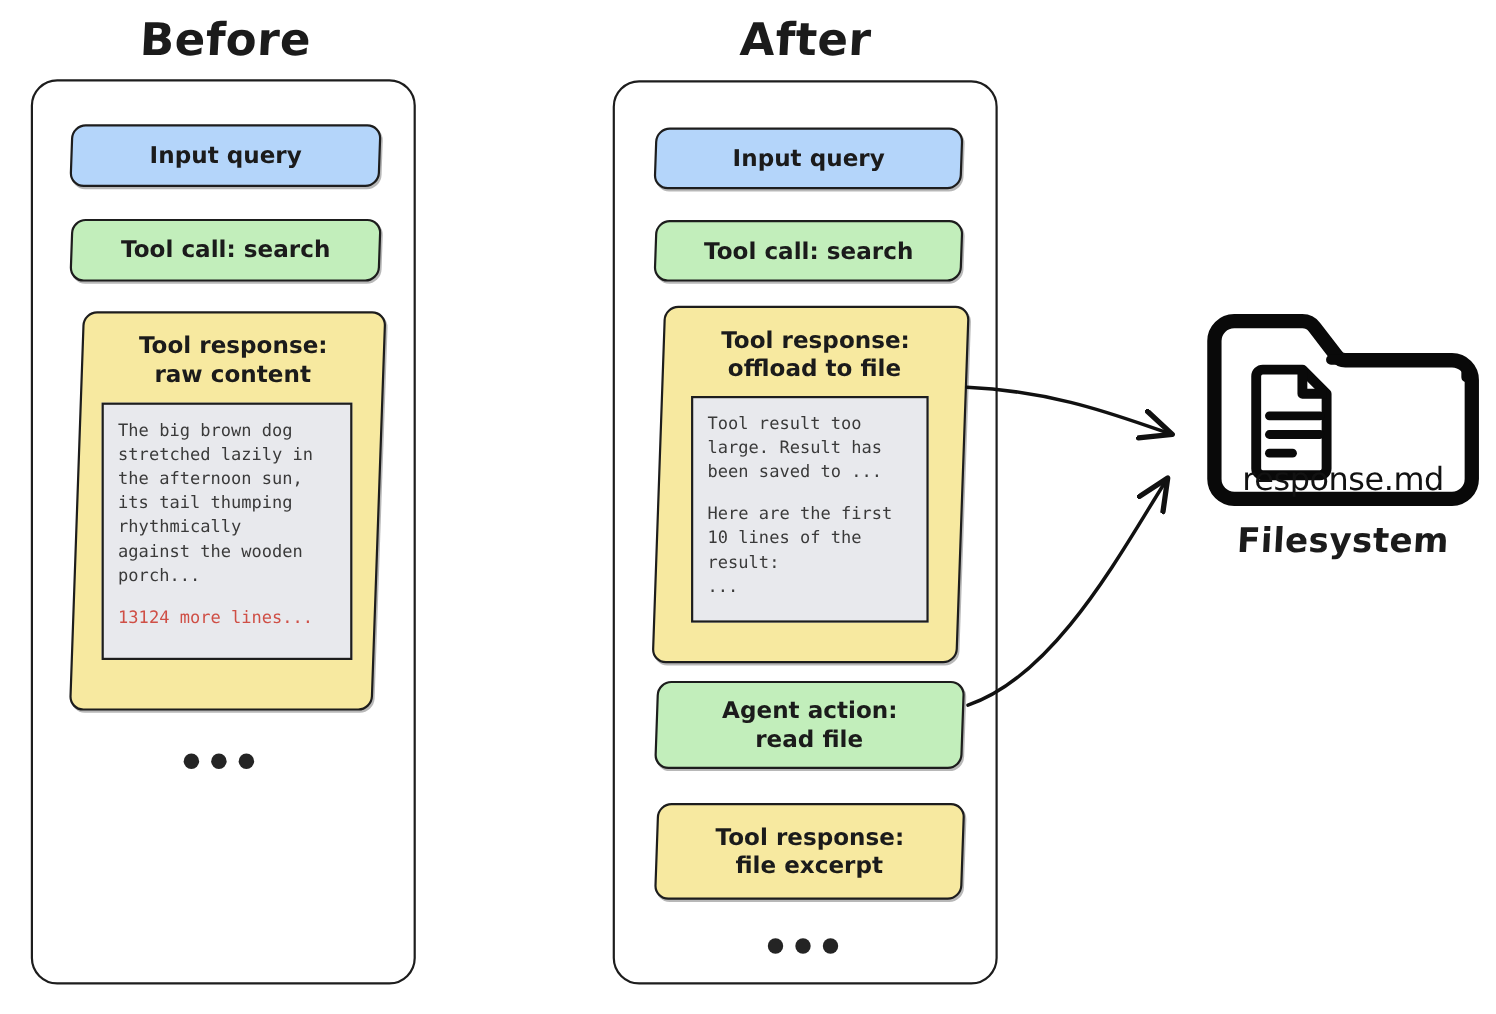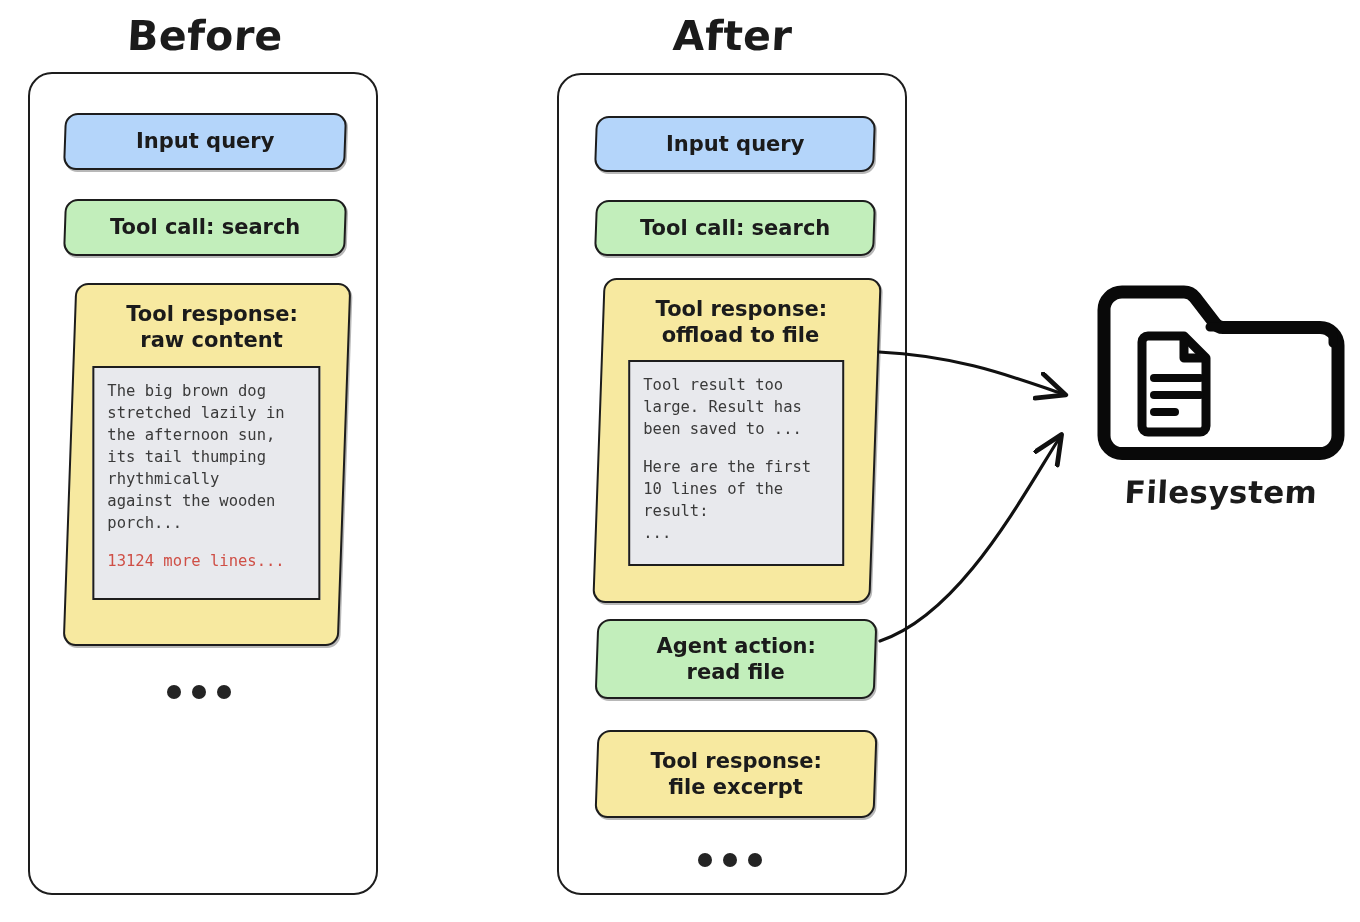--- a/index.html
+++ b/index.html
@@ -242,20 +242,21 @@
 
       <path d="M56 54 h36 l22 22 v68 a6 6 0 0 1 -6 6 h-52 a6 6 0 0 1 -6 -6 v-84 a6 6 0 0 1 6 -6 z" fill="#ffffff" stroke="#090909" stroke-width="9" stroke-linejoin="round"></path>
       <path d="M92 54 v22 h22" fill="none" stroke="#090909" stroke-width="9" stroke-linejoin="round"></path>
 
       <line x1="62" y1="96" x2="108" y2="96" stroke="#090909" stroke-width="8" stroke-linecap="round"></line>
       <line x1="62" y1="113" x2="108" y2="113" stroke="#090909" stroke-width="8" stroke-linecap="round"></line>
       <line x1="62" y1="130" x2="83" y2="130" stroke="#090909" stroke-width="8" stroke-linecap="round"></line>
     </svg>
   </div>
 
+  <div id="file-name">response.md</div>
 
   <div id="fs-label" class="hand">Filesystem</div>
 </div>
 
 <svg id="arrows" viewBox="0 0 1360 922" xmlns="http://www.w3.org/2000/svg">
   <defs>
     <marker id="ah" markerWidth="11" markerHeight="11" refX="8.5" refY="4.6" orient="auto" markerUnits="strokeWidth">
       <path d="M0.6 0.6 L9.4 4.6 L0.6 8.6" fill="none" stroke="#111111" stroke-width="1.5" stroke-linecap="round" stroke-linejoin="round"></path>
     </marker>
   </defs>

